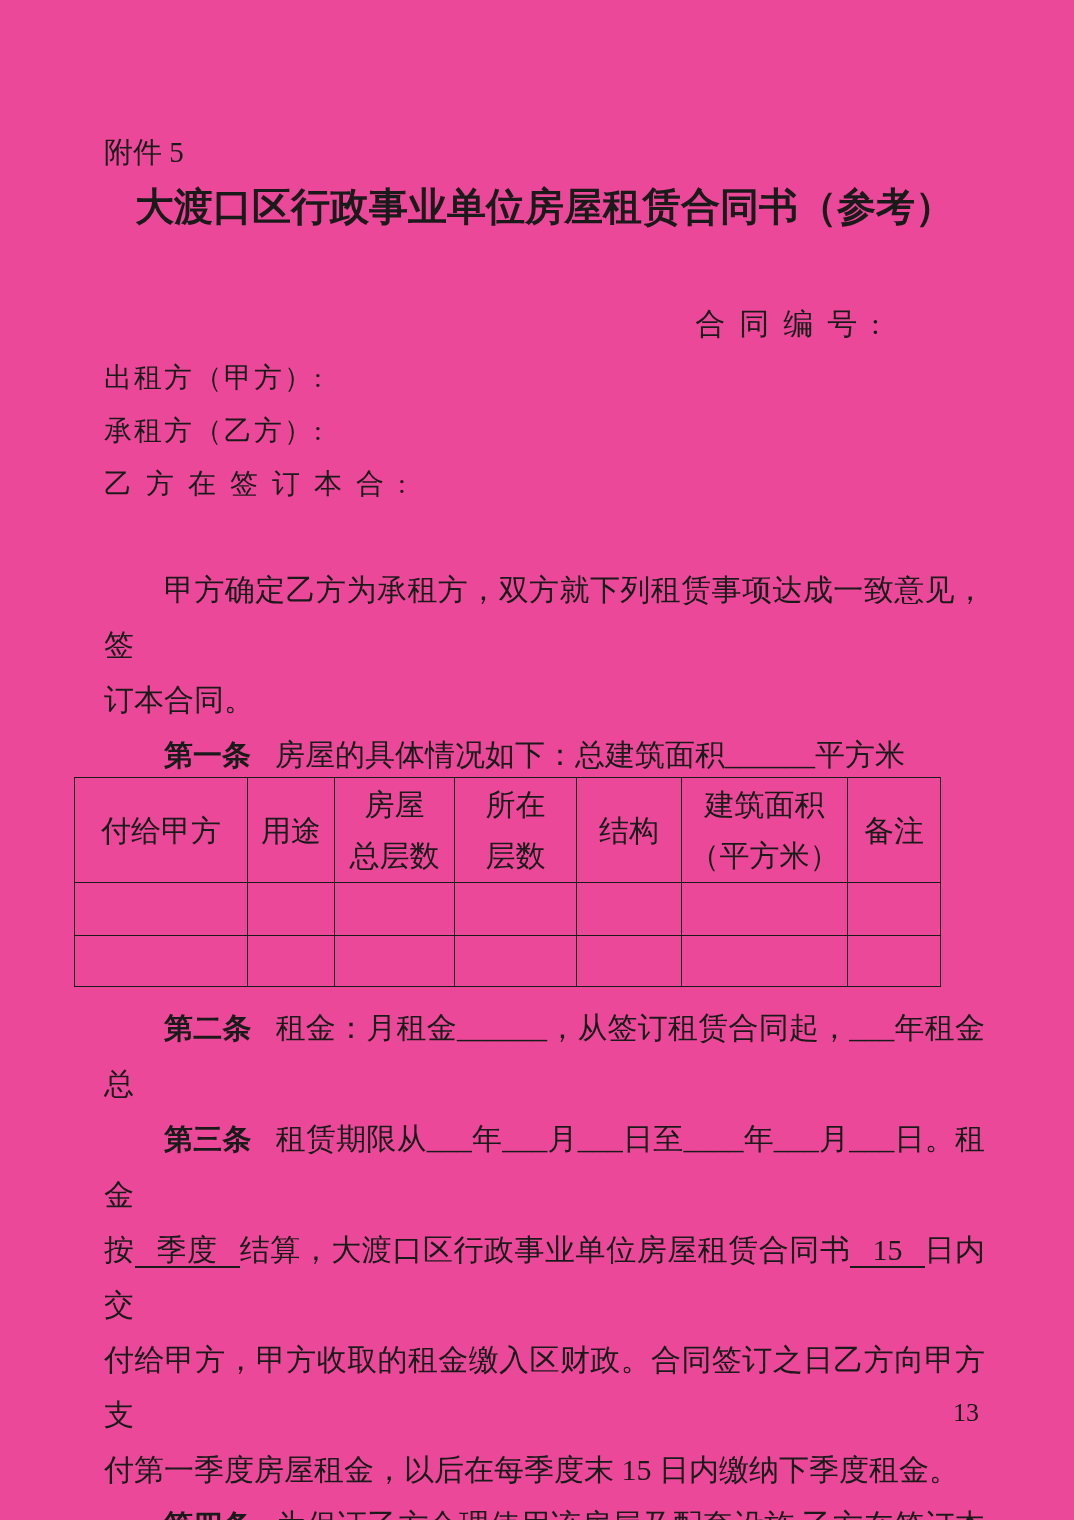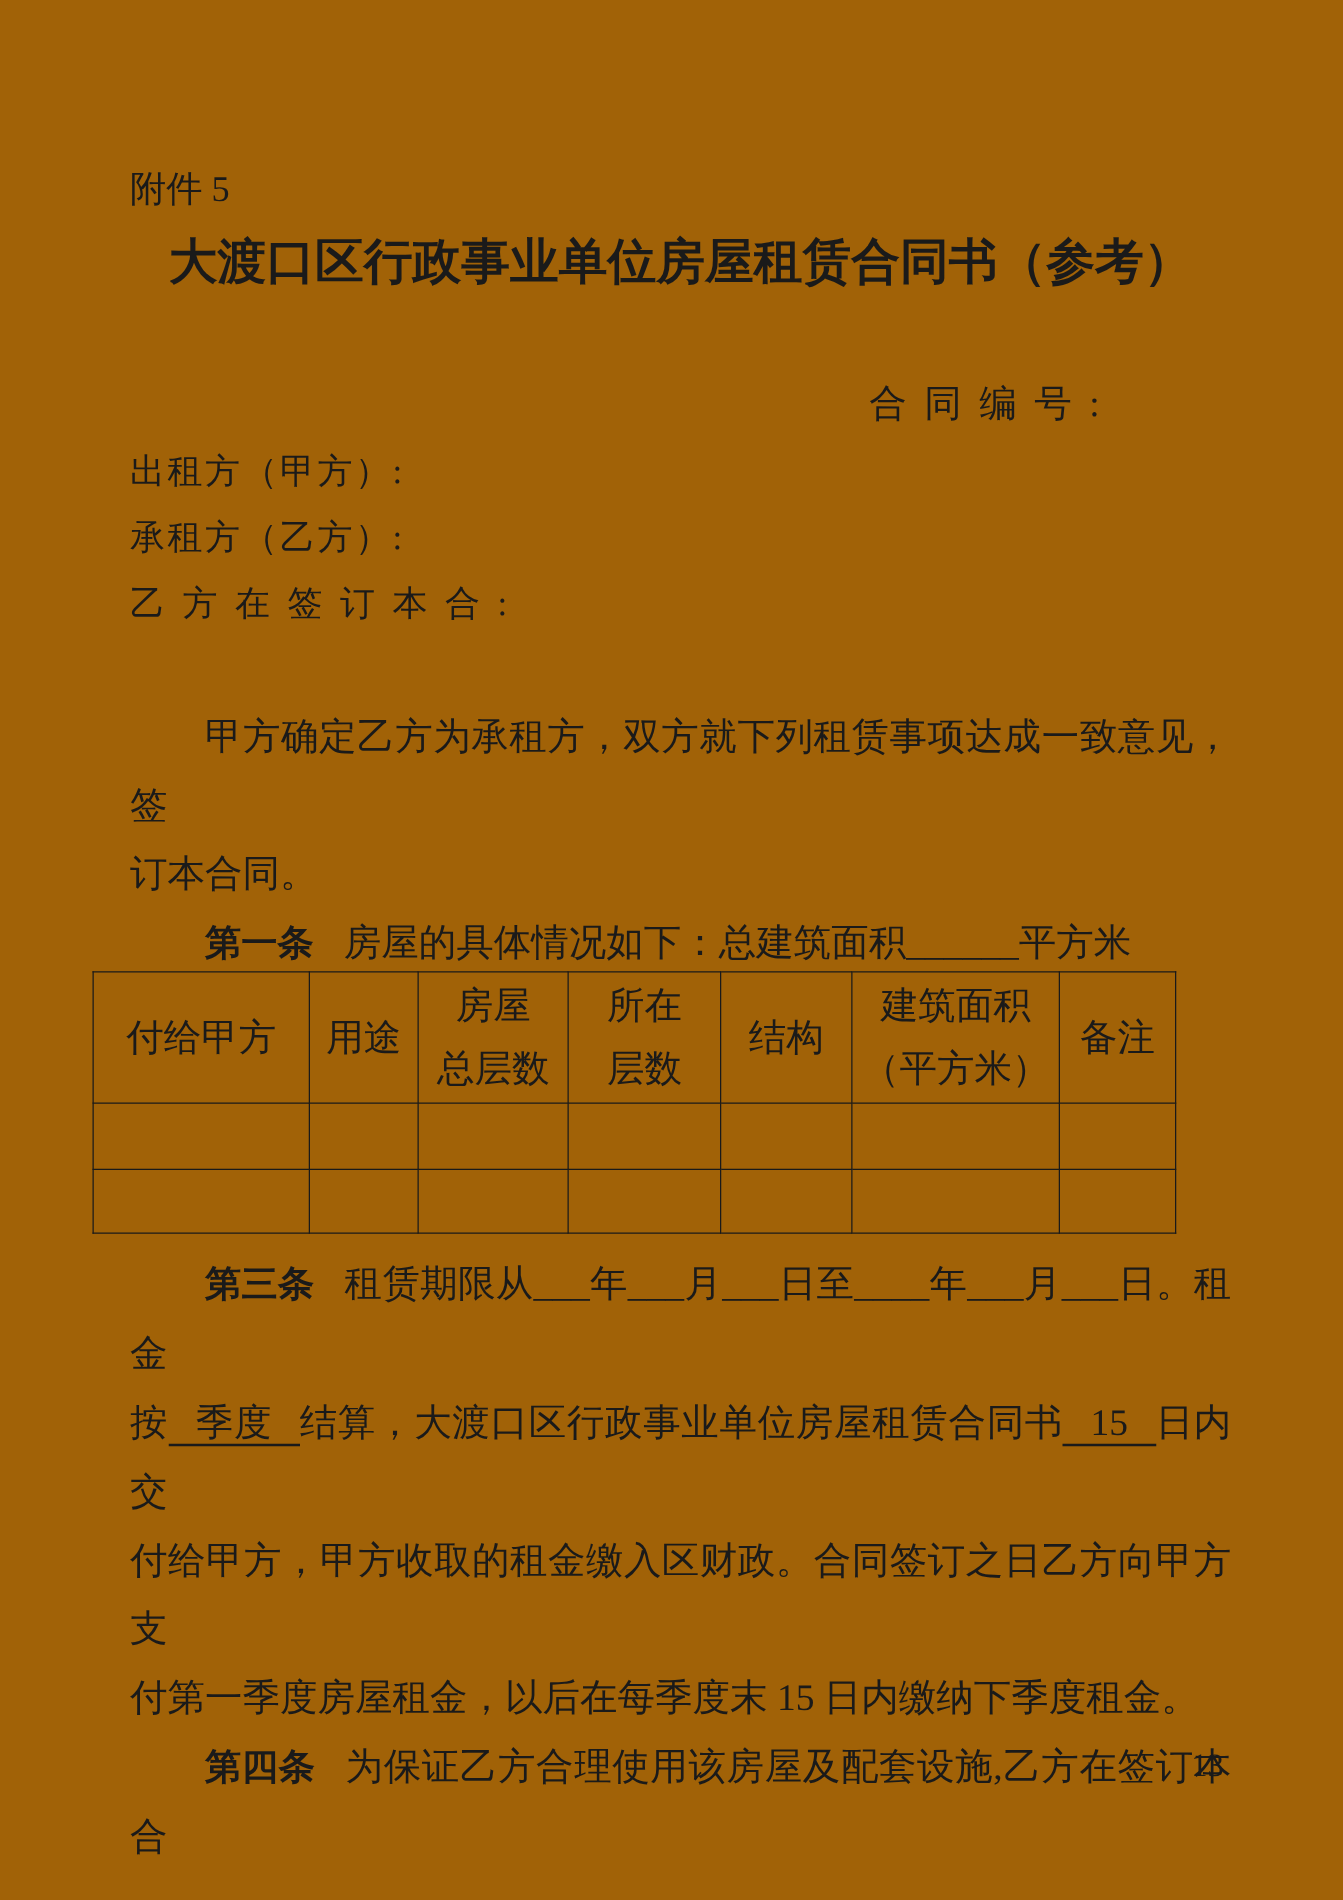--- a/index.html
+++ b/index.html
@@ -1,32 +1,32 @@
 <!DOCTYPE html>
 <html><head>
 <meta charset="utf-8">
 <style>
   html,body { margin:0; padding:0; background:#e8e8e8; }
   .page {
     position: relative;
     width: 1074px;
     height: 1520px;
     margin: 0 auto;
-    background: #a16207;
+    background: #ec4899;
     color: #1a1a1a;
     font-family: "Liberation Serif", "DejaVu Serif", serif;
     overflow: hidden;
   }
   .content { padding: 132px 89px 0 104px; }
 
   .attachment { font-size: 29px; line-height: 40px; }
 
   .doc-title {
     margin-top: 8px;
-    font-family: Liberation Serif, serif;
+    font-family: Liberation Mono, monospace;
     font-weight: 700;
     font-size: 39px;
     line-height: 60px;
     text-align: center;
     white-space: nowrap;
   }
 
   .contract-no {
     margin-top: 56px;
     padding-left: 500px;
@@ -148,20 +148,21 @@
           <td></td>
           <td></td>
           <td></td>
           <td></td>
           <td></td>
         </tr>
       </tbody>
     </table>
 
     <div style="margin-top:13px">
+      <div class="bline j ind"><span class="art-num">第二条</span><span>租金：月租金______，从签订租赁合同起，___年租金总</span></div>
     </div>
 
     <div>
       <div class="bline j ind"><span class="art-num">第三条</span><span>租赁期限从___年___月___日至____年___月___日。租金</span></div>
       <div class="bline j"><span>按</span><span class="fill"> 季度 </span><span>结算，大渡口区行政事业单位房屋租赁合同书</span><span class="fill"> 15 </span><span>日内交</span></div>
       <div class="bline j">付给甲方，甲方收取的租金缴入区财政。合同签订之日乙方向甲方支</div>
       <div class="bline">付第一季度房屋租金，以后在每季度末 15 日内缴纳下季度租金。</div>
     </div>
 
     <div>

